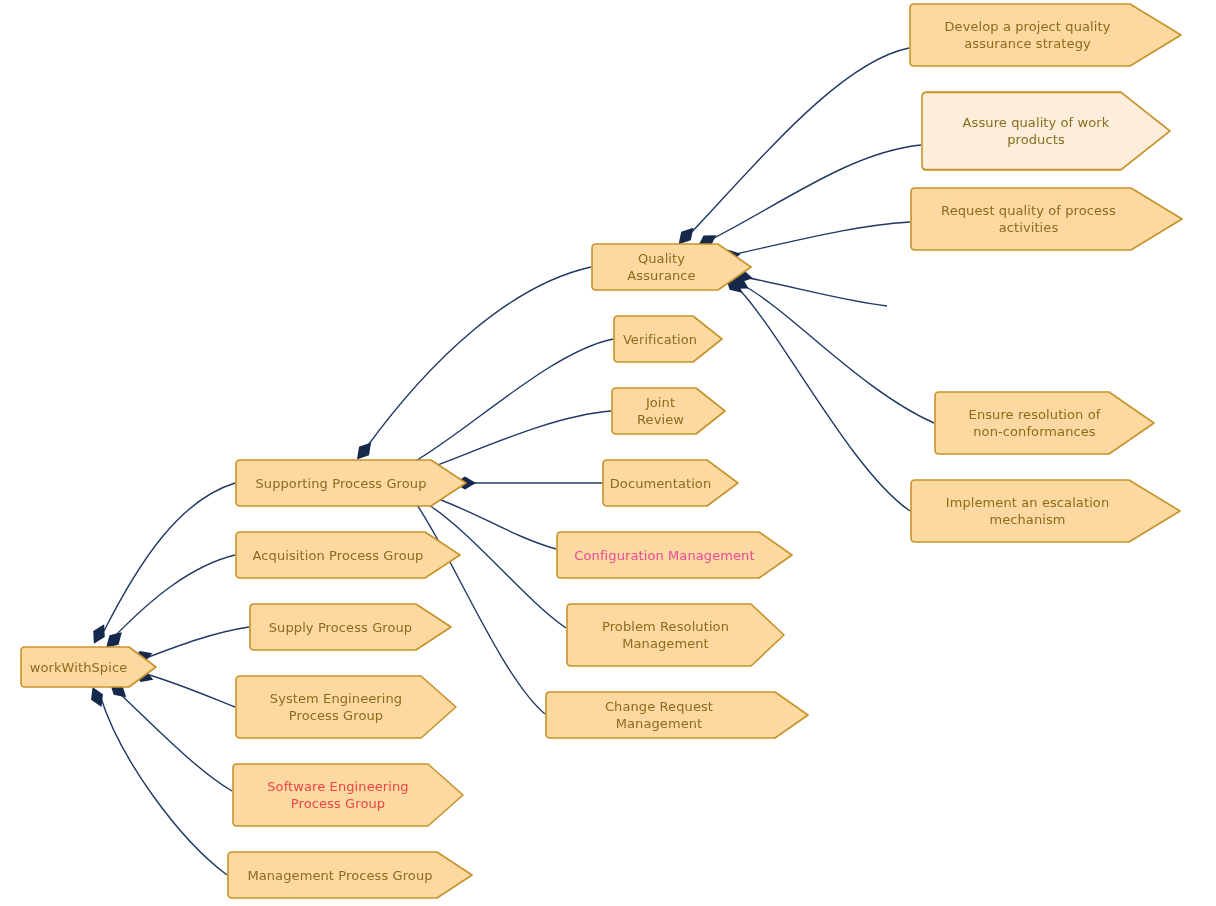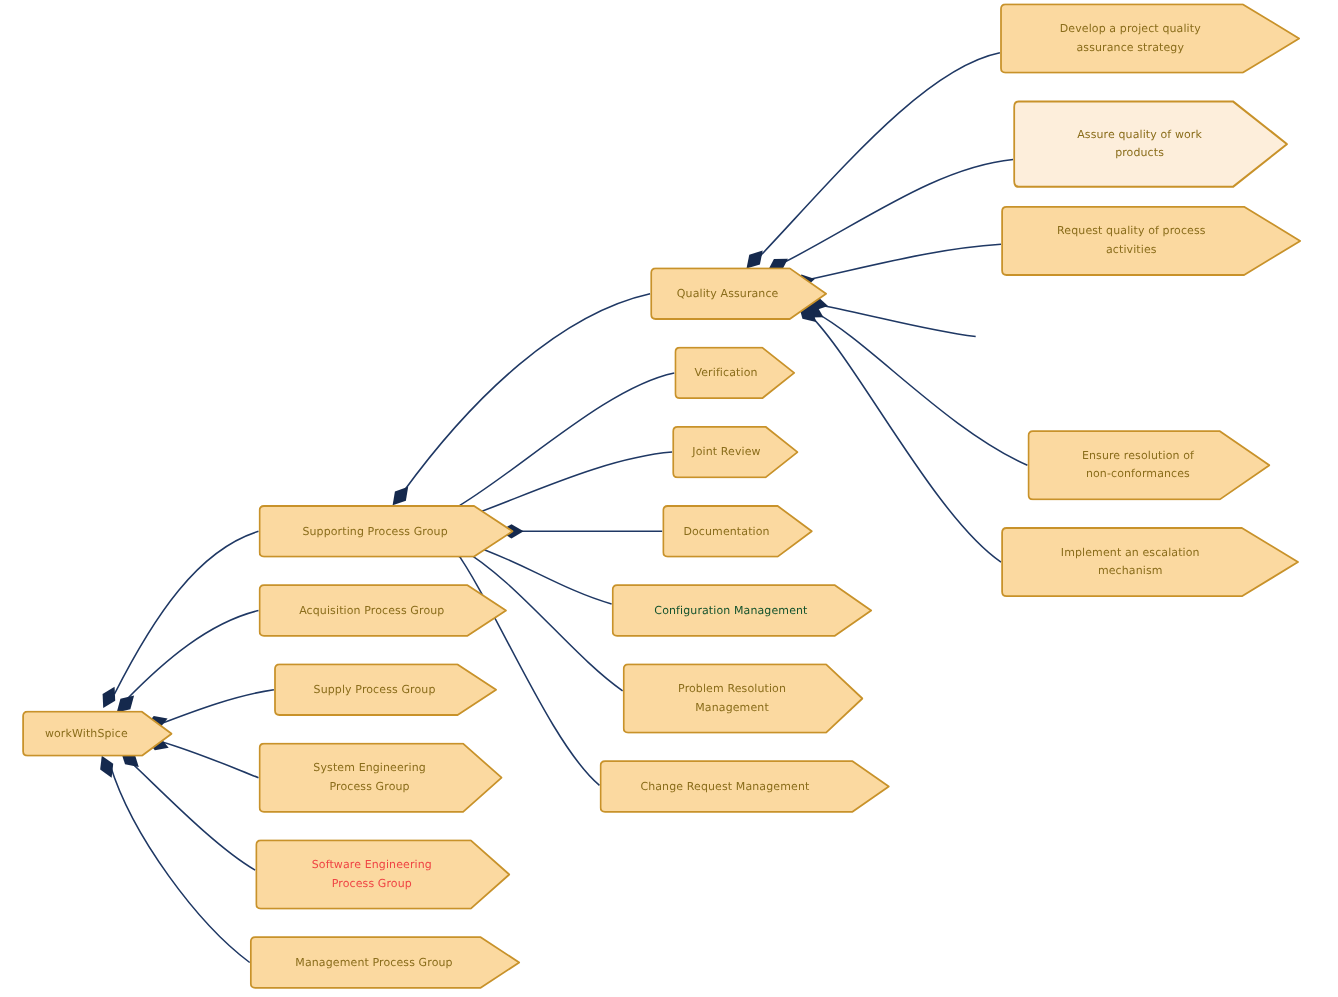--- a/index.html
+++ b/index.html
@@ -44,21 +44,21 @@
     position: absolute;
     left: 0;
     top: 0;
     width: 100%;
     height: 100%;
   }
   .node .node-label {
     position: relative;
     z-index: 2;
     color: #8a6d1b;
-    font-size: 10px;
+    font-size: 13px;
     line-height: 17px;
     letter-spacing: 0.1px;
     padding: 0 34px 0 14px;
     white-space: pre-line;
     font-family: "DejaVu Sans", sans-serif;
   }
   .node.wide-label .node-label { padding: 0 52px 0 16px; }
   .node.tiny-label .node-label { padding: 0 28px 0 12px; }
 </style>
 </head>
@@ -177,21 +177,21 @@
       <div class="node" style="left: 602px; top: 459px; width: 137px; height: 48px;">
         <svg class="node-shape" viewBox="0 0 137 48" preserveAspectRatio="none">
           <path d="M 5 1 L 105 1 L 136 24 L 105 47 L 5 47 Q 1 47 1 43 L 1 5 Q 1 1 5 1 Z" fill="#fbd9a0" stroke="#c8922a" stroke-width="1.6" stroke-linejoin="round"></path>
         </svg>
         <span class="node-label" style="color: rgb(138, 109, 27);">Documentation</span>
       </div>
       <div class="node" style="left: 556px; top: 531px; width: 237px; height: 48px;">
         <svg class="node-shape" viewBox="0 0 237 48" preserveAspectRatio="none">
           <path d="M 5 1 L 203 1 L 236 24 L 203 47 L 5 47 Q 1 47 1 43 L 1 5 Q 1 1 5 1 Z" fill="#fbd9a0" stroke="#c8922a" stroke-width="1.6" stroke-linejoin="round"></path>
         </svg>
-        <span class="node-label" style="color: #14532d;">Configuration Management</span>
+        <span class="node-label" style="color: #ec4899;">Configuration Management</span>
       </div>
       <div class="node" style="left: 566px; top: 603px; width: 219px; height: 64px;">
         <svg class="node-shape" viewBox="0 0 219 64" preserveAspectRatio="none">
           <path d="M 5 1 L 185 1 L 218 32 L 185 63 L 5 63 Q 1 63 1 59 L 1 5 Q 1 1 5 1 Z" fill="#fbd9a0" stroke="#c8922a" stroke-width="1.6" stroke-linejoin="round"></path>
         </svg>
         <span class="node-label" style="color: rgb(138, 109, 27);">Problem Resolution
 Management</span>
       </div>
       <div class="node wide-label" style="left: 545px; top: 691px; width: 264px; height: 48px;">
         <svg class="node-shape" viewBox="0 0 264 48" preserveAspectRatio="none">

